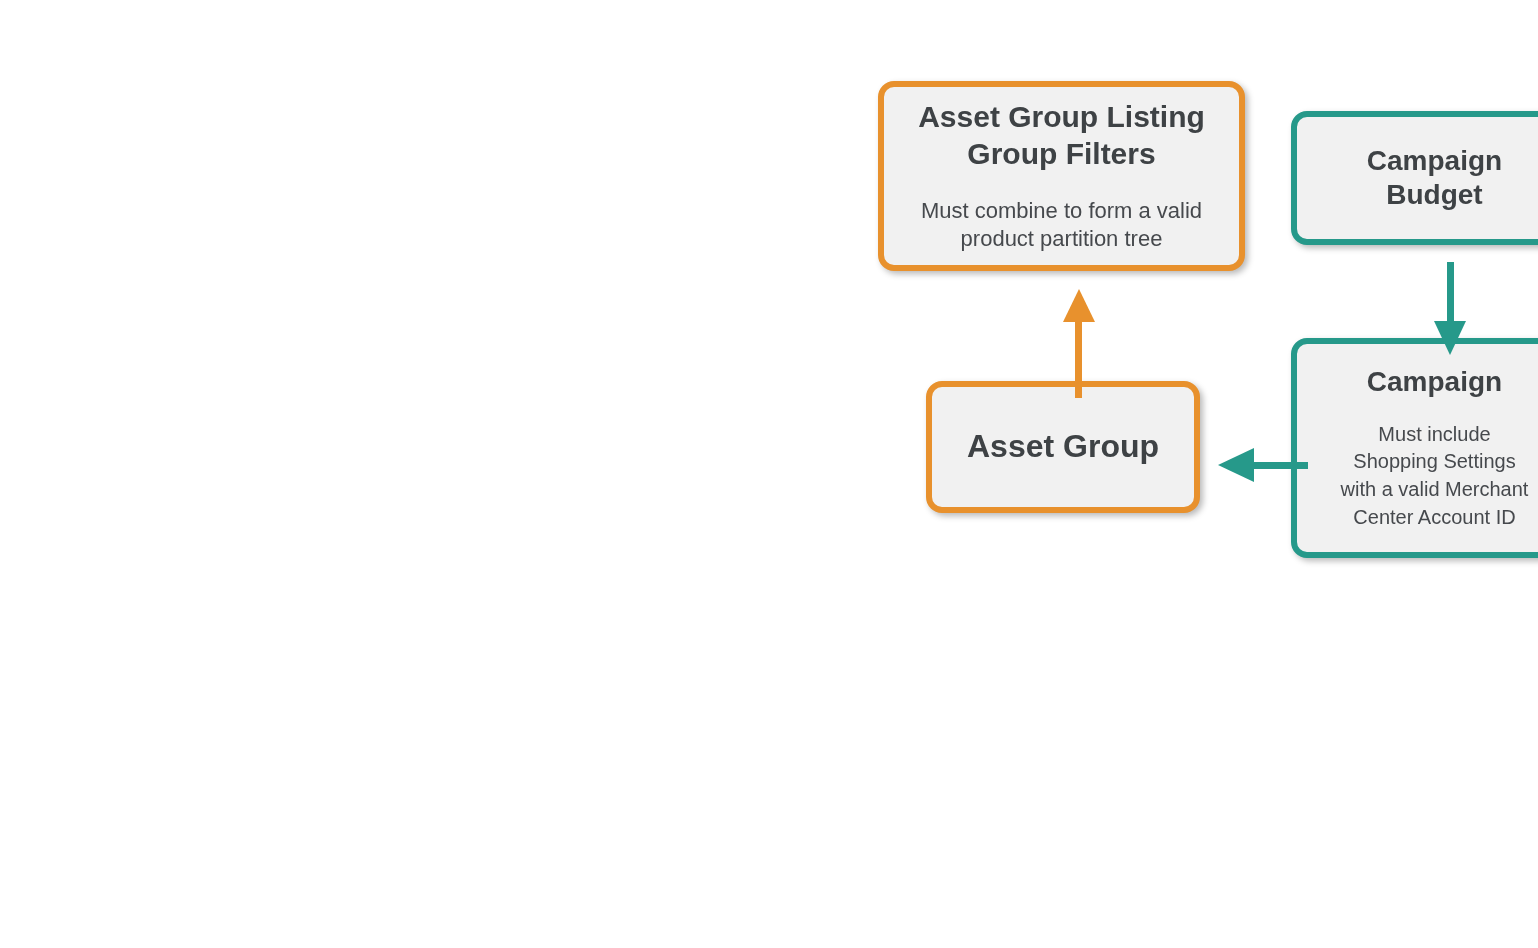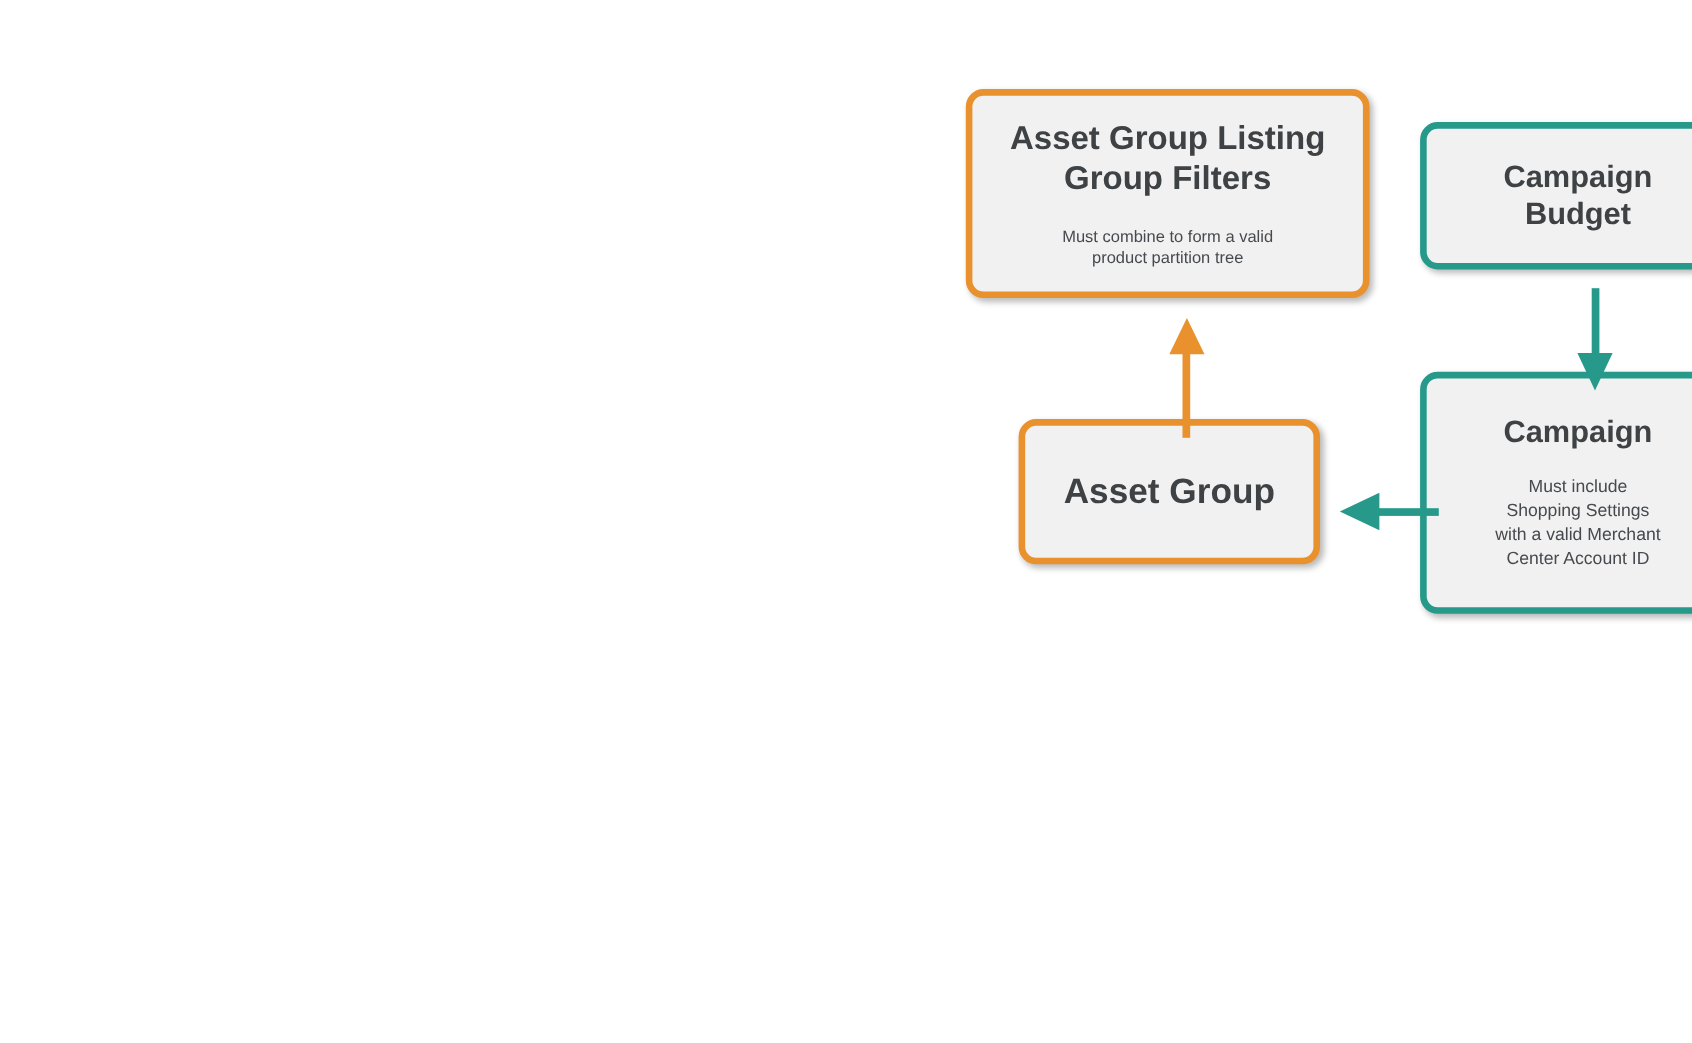--- a/index.html
+++ b/index.html
@@ -36,28 +36,28 @@
   }
   .node-subtitle{
     color:var(--body-text);
     white-space:pre-line;
     line-height:1.27;
     margin-top:7px;
   }
 
   #node-listing-filters{left:810px;top:13px;width:367px;height:190px;}
   #node-listing-filters .node-title{font-size:30px;}
-  #node-listing-filters .node-subtitle{font-size:15px;}
+  #node-listing-filters .node-subtitle{font-size:22px;}
 
   #node-campaign-budget{left:1223px;top:43px;width:287px;height:134px;}
   #node-campaign-budget .node-title{font-size:28px;}
 
   #node-campaign{left:1223px;top:270px;width:287px;height:220px;}
   #node-campaign .node-title{font-size:28px;}
-  #node-campaign .node-subtitle{font-size:16px;line-height:1.38;margin-top:5px;}
+  #node-campaign .node-subtitle{font-size:20px;line-height:1.38;margin-top:5px;}
 
   #node-asset-group{left:858px;top:313px;width:274px;height:132px;}
   #node-asset-group .node-title{font-size:32px;}
 
   .arrow{position:absolute;}
   .arrow div{position:absolute;}
 
   
   #arrow-up .stem{left:990px;top:234px;width:7px;height:79px;background:var(--orange);}
   #arrow-up .head{left:978px;top:204px;width:0;height:0;

